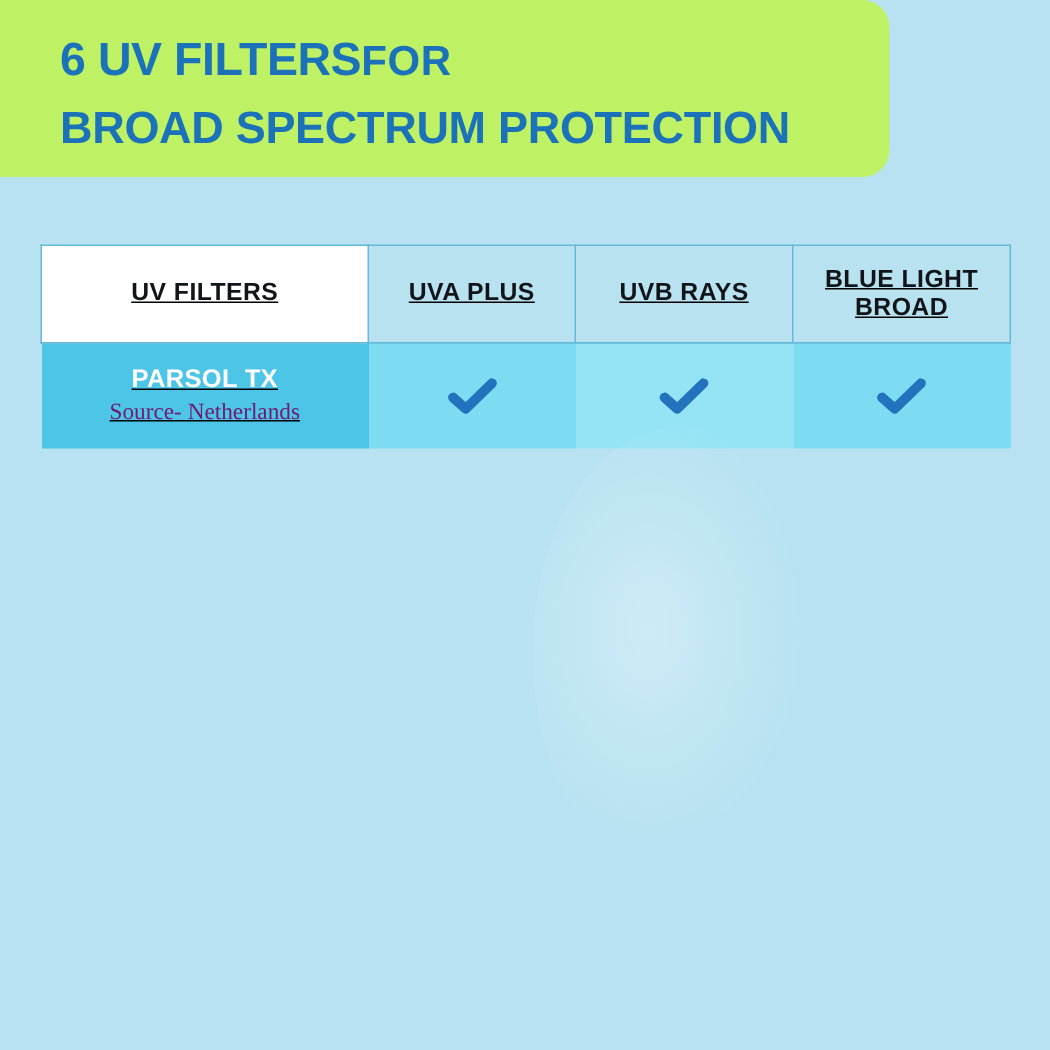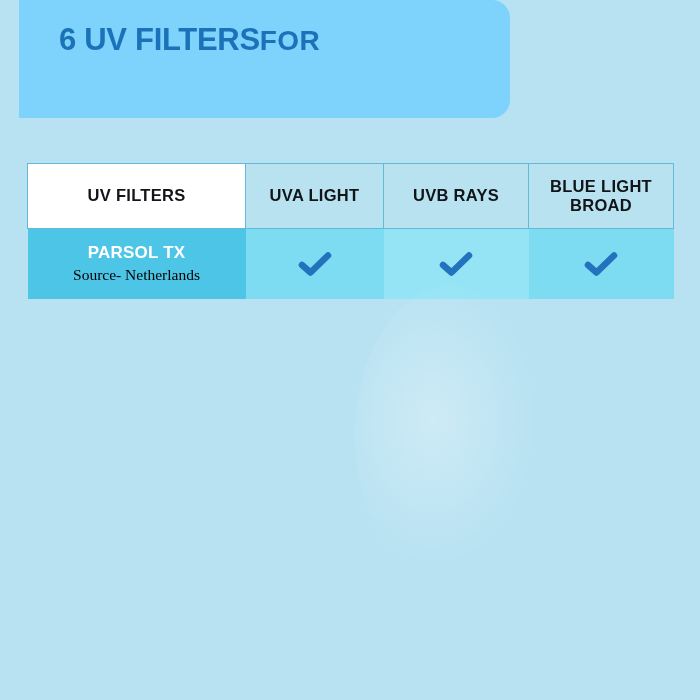--- a/index.html
+++ b/index.html
@@ -19,28 +19,27 @@
     width: 700px;
     height: 700px;
     background: #b8e2f2;
   }
 
   
   .banner {
     position: absolute;
     left: 0;
     top: 0;
-    width: 491px;
+    width: 593px;
     height: 118px;
-    background: #7dd3fc;
+    background: #bef264;
     border-top-right-radius: 18px;
     border-bottom-right-radius: 18px;
     box-sizing: border-box;
     padding: 22px 0 0 40px;
-    margin-left: 19px;
   }
   .banner-line {
     color: #1b72b8;
     letter-spacing: 0.2px;
     line-height: 1.18;
     white-space: nowrap;
   }
   .banner-line-1 {
     font-size: 30px;
   }
@@ -62,20 +61,21 @@
   }
 
   
   .table {
     position: absolute;
     left: 27px;
     top: 163px;
     width: 646px;
     border-collapse: collapse;
     table-layout: fixed;
+    text-decoration: underline;
   }
   .table col.c0 { width: 218px; }
   .table col.c1 { width: 138px; }
   .table col.c2 { width: 145px; }
   .table col.c3 { width: 145px; }
 
   .table th, .table td {
     padding: 0;
     margin: 0;
   }
@@ -119,21 +119,21 @@
   tbody tr.even td.name-cell { background: #11b4dd; }
 
   .filter-name {
     color: #ffffff;
     font-size: 17px;
     font-weight: bold;
     letter-spacing: 0.2px;
     line-height: 1.15;
   }
   .filter-source {
-    color: #000000;
+    color: #701a75;
     font-family: "Liberation Serif", serif;
     font-size: 15.5px;
     line-height: 1.25;
     margin-top: 2px;
   }
 
   td.mark-cell { background: #7ddcf2; }
   td.mark-cell.shade { background: #95e4f5; }
 
   
@@ -159,33 +159,34 @@
 </style>
 </head>
 <body>
 
 <div id="page">
 
   <div class="banner">
     <div class="banner-line banner-line-1">
       <span class="strong">6 UV FILTERS</span><span class="light">FOR</span>
     </div>
+    <div class="banner-line banner-line-2">BROAD SPECTRUM PROTECTION</div>
   </div>
 
   <table class="table">
     <colgroup>
       <col class="c0">
         <col class="c1">
         <col class="c2">
         <col class="c3">
     </colgroup>
     <thead>
       <tr>
         <th class="h-first">UV FILTERS</th>
-        <th class="h-rest">UVA LIGHT</th>
+        <th class="h-rest">UVA PLUS</th>
         <th class="h-rest">UVB RAYS</th>
         <th class="h-rest">BLUE LIGHT BROAD</th>
       </tr>
     </thead>
     <tbody id="tbody">
         <tr class="odd">
           <td class="name-cell">
             <div class="filter-name">PARSOL TX</div>
             <div class="filter-source">Source- Netherlands</div>
           </td>

